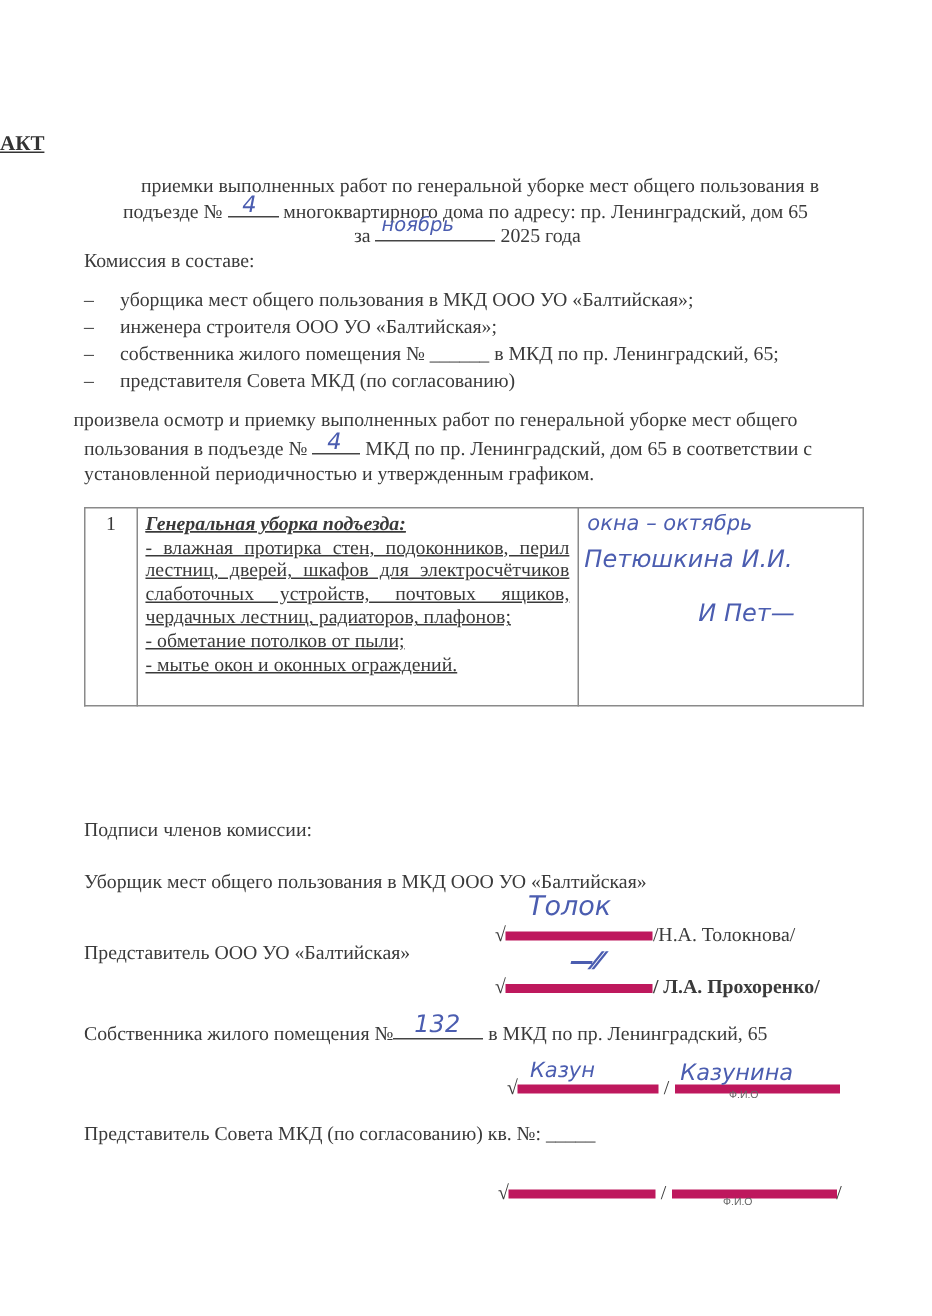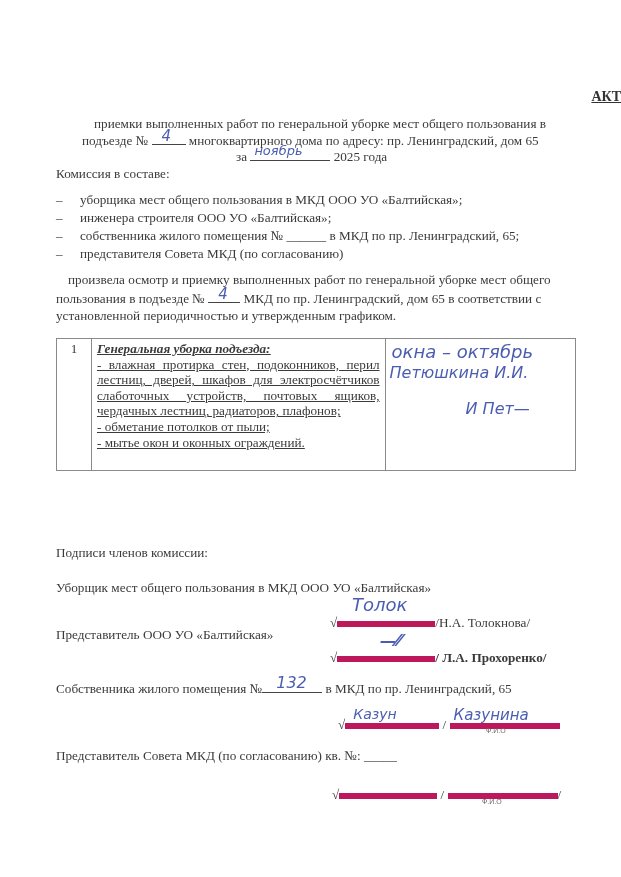--- a/index.html
+++ b/index.html
@@ -3,21 +3,21 @@
 <meta charset="utf-8">
 <style>
   html, body { margin: 0; padding: 0; background: #ffffff; }
   body {
     width: 621px; height: 877px; position: relative; overflow: hidden;
     font-family: "Liberation Serif", "DejaVu Serif", serif;
     color: #3a3a3a; font-size: 13.2px;
   }
   .abs { position: absolute; white-space: nowrap; }
   .title {
-    left: 0; width: 621px; top: 89px; text-align: right;
+    left: 0; width: 621px; top: 89px; text-align: left;
     font-weight: bold; font-size: 14px; text-decoration: underline; color: #333;
   }
   .center { left: 0; width: 640px; text-align: center; }
   .blank {
     display: inline-block; border-bottom: 1px solid #444; position: relative;
     vertical-align: baseline; height: 12px;
   }
   .hw {
     font-family: "DejaVu Sans", sans-serif; font-style: italic; color: #4b5db0;
     font-size: 13px; position: absolute; white-space: nowrap;
@@ -59,42 +59,42 @@
   </span>
   <span>2025 года</span>
 </div>
 
 <div class="abs" style="left:56px; top:166px;">Комиссия в составе:</div>
 <div class="abs" style="left:56px; top:192px;"><span class="dash">–</span><span>уборщика мест общего пользования в МКД ООО УО «Балтийская»;</span></div>
 <div class="abs" style="left:56px; top:210px;"><span class="dash">–</span><span>инженера строителя ООО УО «Балтийская»;</span></div>
 <div class="abs" style="left:56px; top:228px;"><span class="dash">–</span><span>собственника жилого помещения № ______ в МКД по пр. Ленинградский, 65;</span></div>
 <div class="abs" style="left:56px; top:246px;"><span class="dash">–</span><span>представителя Совета МКД (по согласованию)</span></div>
 
-<div class="abs" style="left:68px; top:272px;">произвела осмотр и приемку выполненных работ по генеральной уборке мест общего</div>
+<div class="abs" style="left:49px; top:272px;">произвела осмотр и приемку выполненных работ по генеральной уборке мест общего</div>
 <div class="abs" style="left:56px; top:290px;">
   <span>пользования в подъезде №</span>
   <span class="blank" style="width:32px;">
     <span class="hw" style="left:10px; top:-5px; font-size:15px;">4</span>
   </span>
   <span>МКД по пр. Ленинградский, дом 65 в соответствии с</span>
 </div>
 <div class="abs" style="left:56px; top:308px;">установленной периодичностью и утвержденным графиком.</div>
 
 <table class="works">
   <tbody>
   <tr>
     <td class="c1" style="padding-top:2px;">1</td>
     <td class="c2 work-cell">
       <div class="work-title">Генеральная уборка подъезда:</div>
       <div>- влажная протирка стен, подоконников, перил лестниц, дверей, шкафов для электросчётчиков слаботочных устройств, почтовых ящиков, чердачных лестниц, радиаторов, плафонов;</div>
       <div>- обметание потолков от пыли;</div>
       <div>- мытье окон и оконных ограждений.</div>
     </td>
     <td class="c3" style="position:relative;">
-      <span class="hw" style="left:6px; top:2px; font-size:18px;">окна – октябрь</span>
+      <span class="hw" style="left:6px; top:2px; font-size:14px;">окна – октябрь</span>
       <span class="hw" style="left:4px; top:24px; font-size:16px;">Петюшкина И.И.</span>
       <span class="hw" style="left:80px; top:60px; font-size:16px;">И Пет—</span>
     </td>
   </tr>
 </tbody>
   </table>
 
 <div class="abs" style="left:56px; top:545px;">Подписи членов комиссии:</div>
 <div class="abs" style="left:56px; top:580px;">Уборщик мест общего пользования в МКД ООО УО «Балтийская»</div>
 

